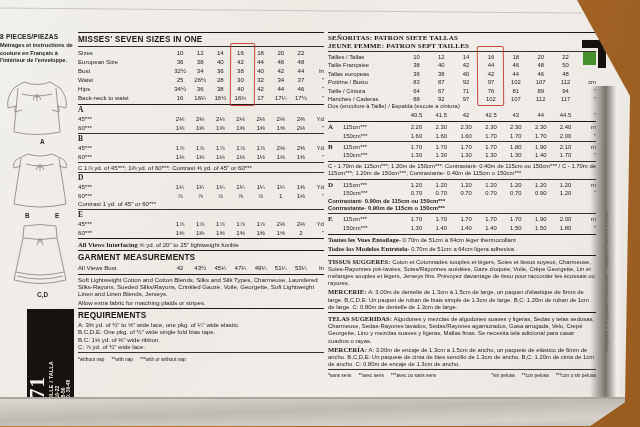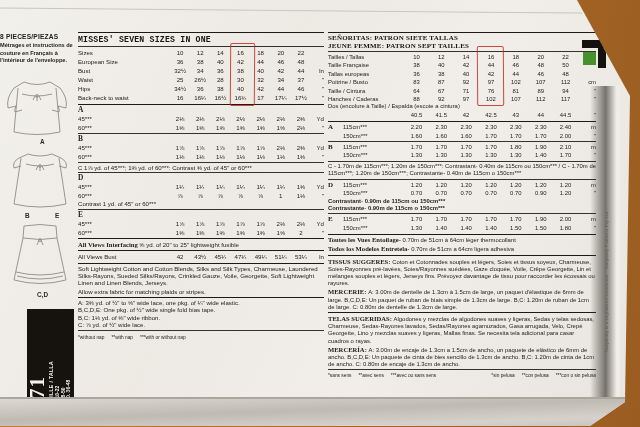--- a/index.html
+++ b/index.html
@@ -36,21 +36,21 @@
         display:flex;flex-direction:column;color:#f4f2ee;padding:1px 2px;box-sizing:border-box;}
   .strip-num{font-family:"Liberation Serif",serif;font-weight:bold;font-size:21px;line-height:19px;letter-spacing:1px;}
   .strip-size{font-size:5px;font-weight:bold;letter-spacing:.4px;margin-top:1px;}
   .strip-row{display:flex;align-items:center;gap:3px;margin-top:1px;}
   .strip-letter{font-family:"Liberation Serif",serif;font-weight:bold;font-size:13px;line-height:13px;}
   .strip-mini{font-size:5px;font-weight:bold;line-height:5.6px;}
 
   
   .c-col{position:absolute;left:84px;top:30px;width:246px;font-size:6.1px;line-height:9px;}
   .f-col{position:absolute;left:334px;top:30px;width:268px;font-size:5.9px;line-height:8.4px;}
-  .t-title{font-family:Liberation Mono, monospace;font-weight:bold;font-size:8.2px;line-height:11px;letter-spacing:.2px;color:#191714;}
+  .t-title{font-family:Liberation Sans, sans-serif;font-weight:bold;font-size:8.2px;line-height:11px;letter-spacing:.2px;color:#191714;}
   .t-titleF{font-family:"Liberation Serif",serif;font-weight:bold;font-size:7px;line-height:8px;letter-spacing:.2px;color:#191714;}
   .rule{border-top:1px solid #35322d;margin:1px 0;}
   .rule2{border-top:1.8px solid #1d1a16;margin:1.5px 0;}
   .trow{display:grid;}
   .c-col .trow{grid-template-columns:92px repeat(7,1fr) 13px;}
   .f-col .trow{grid-template-columns:76px repeat(7,1fr) 18px;}
   .trow .v{text-align:center;}
   .trow .u{text-align:right;}
   .trow .lbl{display:flex;}
   .rl{width:15px;font-family:"Liberation Serif",serif;font-weight:bold;font-size:7px;flex:none;}
@@ -298,35 +298,37 @@
           <span class="v">1⅜</span>
           <span class="v">1⅜</span>
           <span class="v">1⅜</span>
           <span class="v">1⅝</span>
           <span class="v">2</span>
           <span class="u">"</span>
         </div>
         <div class="rule2"></div>
         <div class="para"><span class="lead">All Views Interfacing </span><span>⅝ yd. of 20" to 25" lightweight fusible</span></div>
         <div class="rule2"></div>
+        <div class="t-title">GARMENT MEASUREMENTS</div>
         <div class="trow">
           <span class="lbl">All Views Bust</span>
           <span class="v">42</span>
           <span class="v">43½</span>
           <span class="v">45¼</span>
           <span class="v">47¼</span>
           <span class="v">49¼</span>
           <span class="v">51¼</span>
           <span class="v">53¼</span>
           <span class="u">In</span>
         </div>
         <div class="rule2"></div>
         <div class="para"><span class="lead"></span><span>Soft Lightweight Cotton and Cotton Blends, Silks and Silk Types, Charmeuse, Laundered Silks-Rayons, Sueded Silks/Rayons, Crinkled Gauze, Voile, Georgette, Soft Lightweight Linen and Linen Blends, Jerseys.</span></div>
         <div class="note">Allow extra fabric for matching plaids or stripes.</div>
         <div class="rule2"></div>
+        <div class="t-title">REQUIREMENTS</div>
         <div class="note">A: 3⅜ yd. of ½" to ⅝" wide lace, one pkg. of ¼" wide elastic.</div>
         <div class="note">B,C,D,E: One pkg. of ½" wide single fold bias tape.</div>
         <div class="note">B,C: 1⅛ yd. of ⅜" wide ribbon.</div>
         <div class="note">C: ⅞ yd. of ½" wide lace.</div>
         <div class="rule"></div>
         <div class="footline">
           <span>*without nap</span>
           <span>**with nap</span>
           <span>***with or without nap</span>
         </div>

